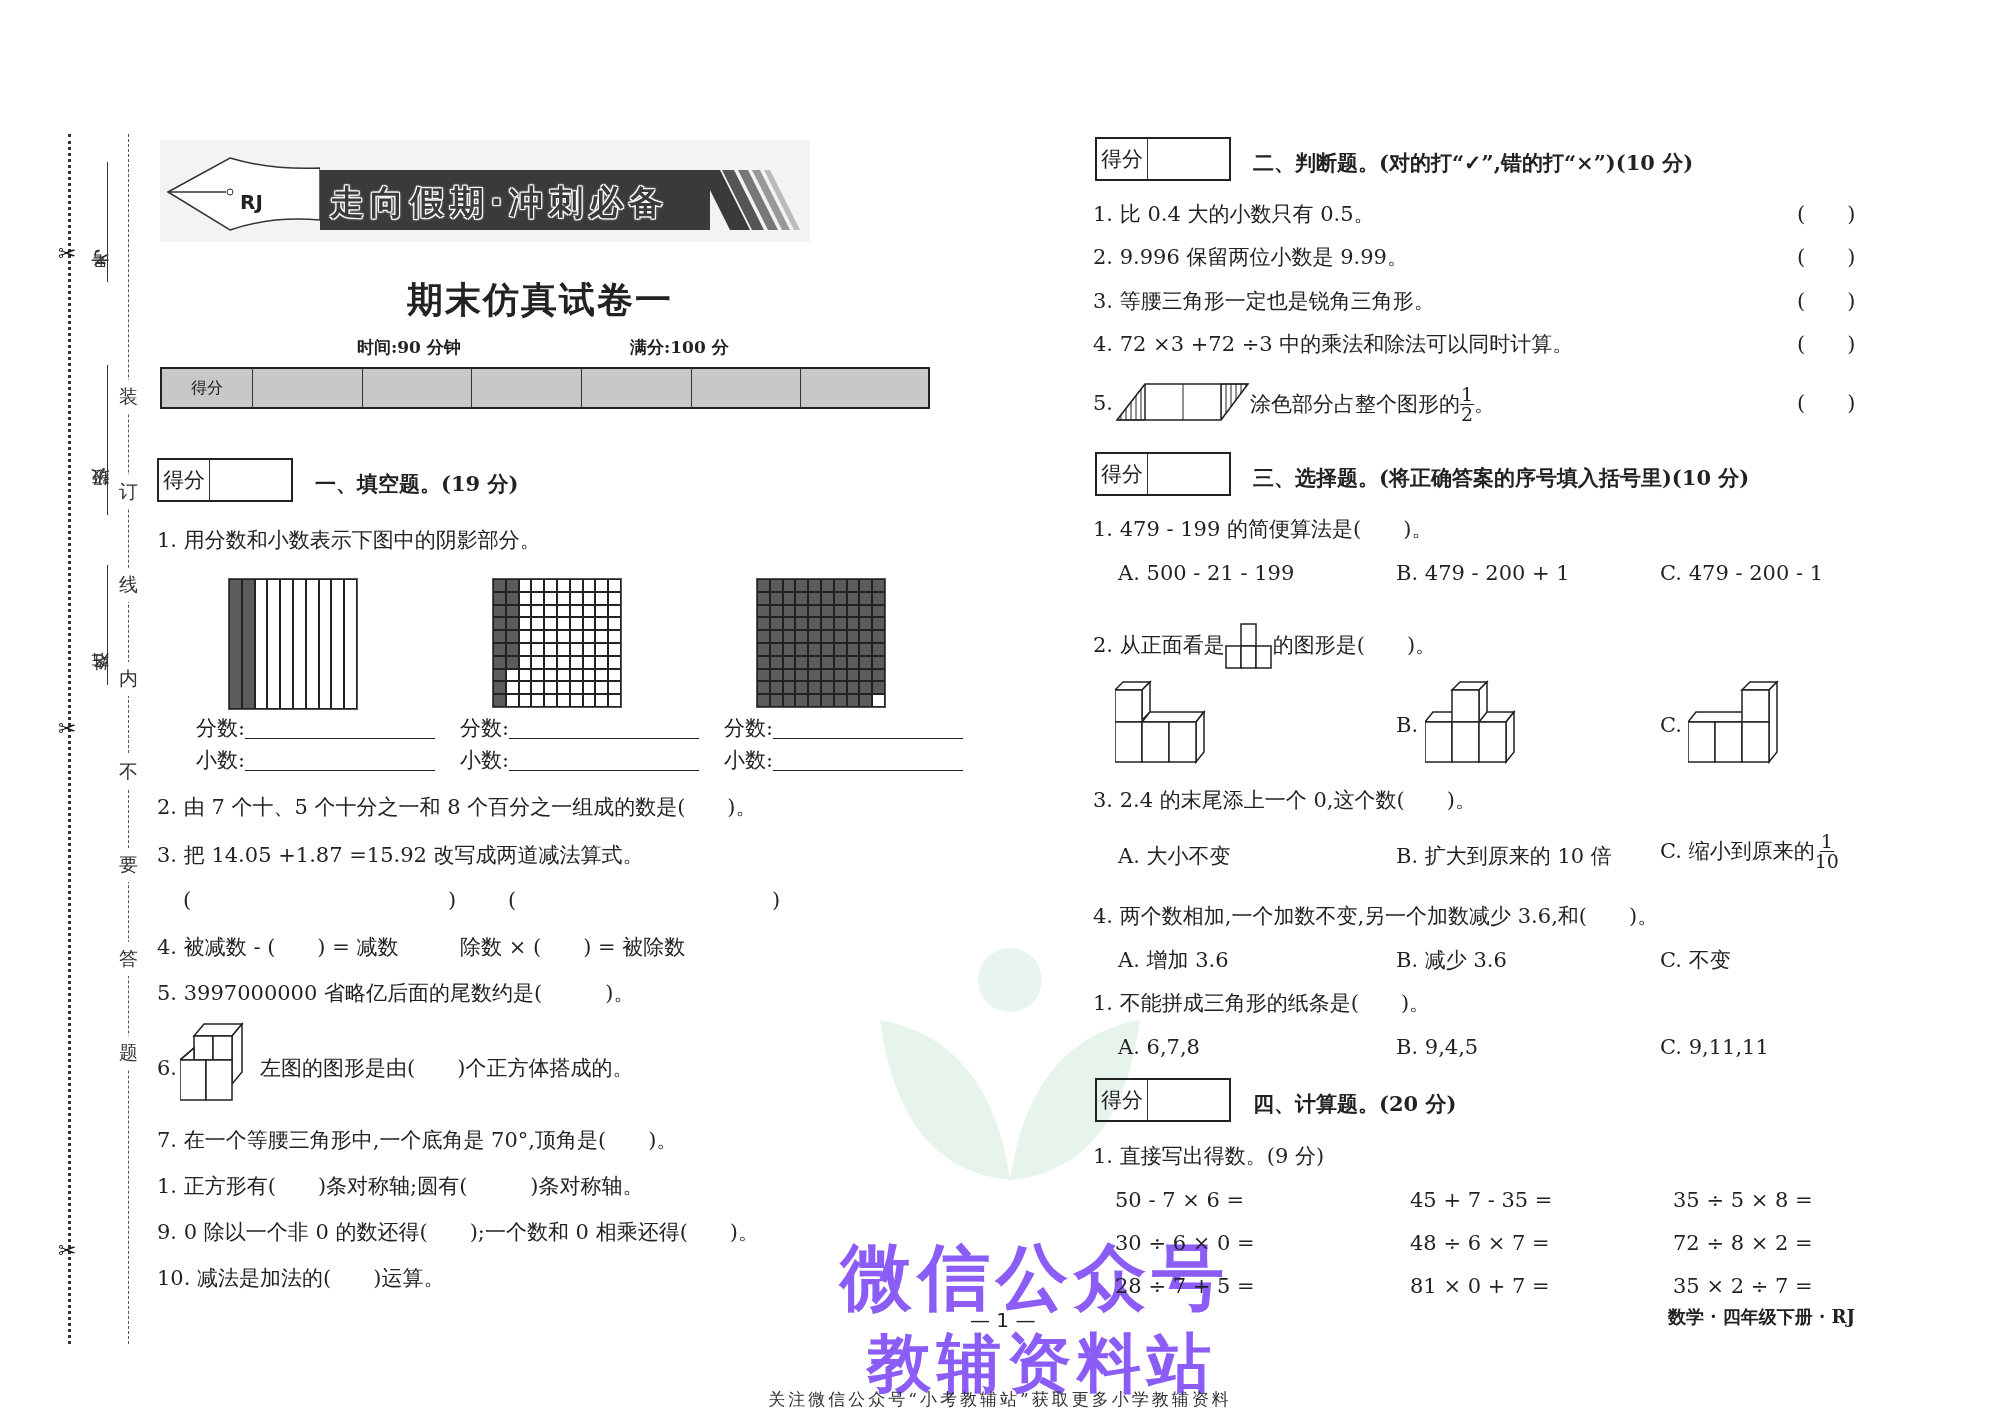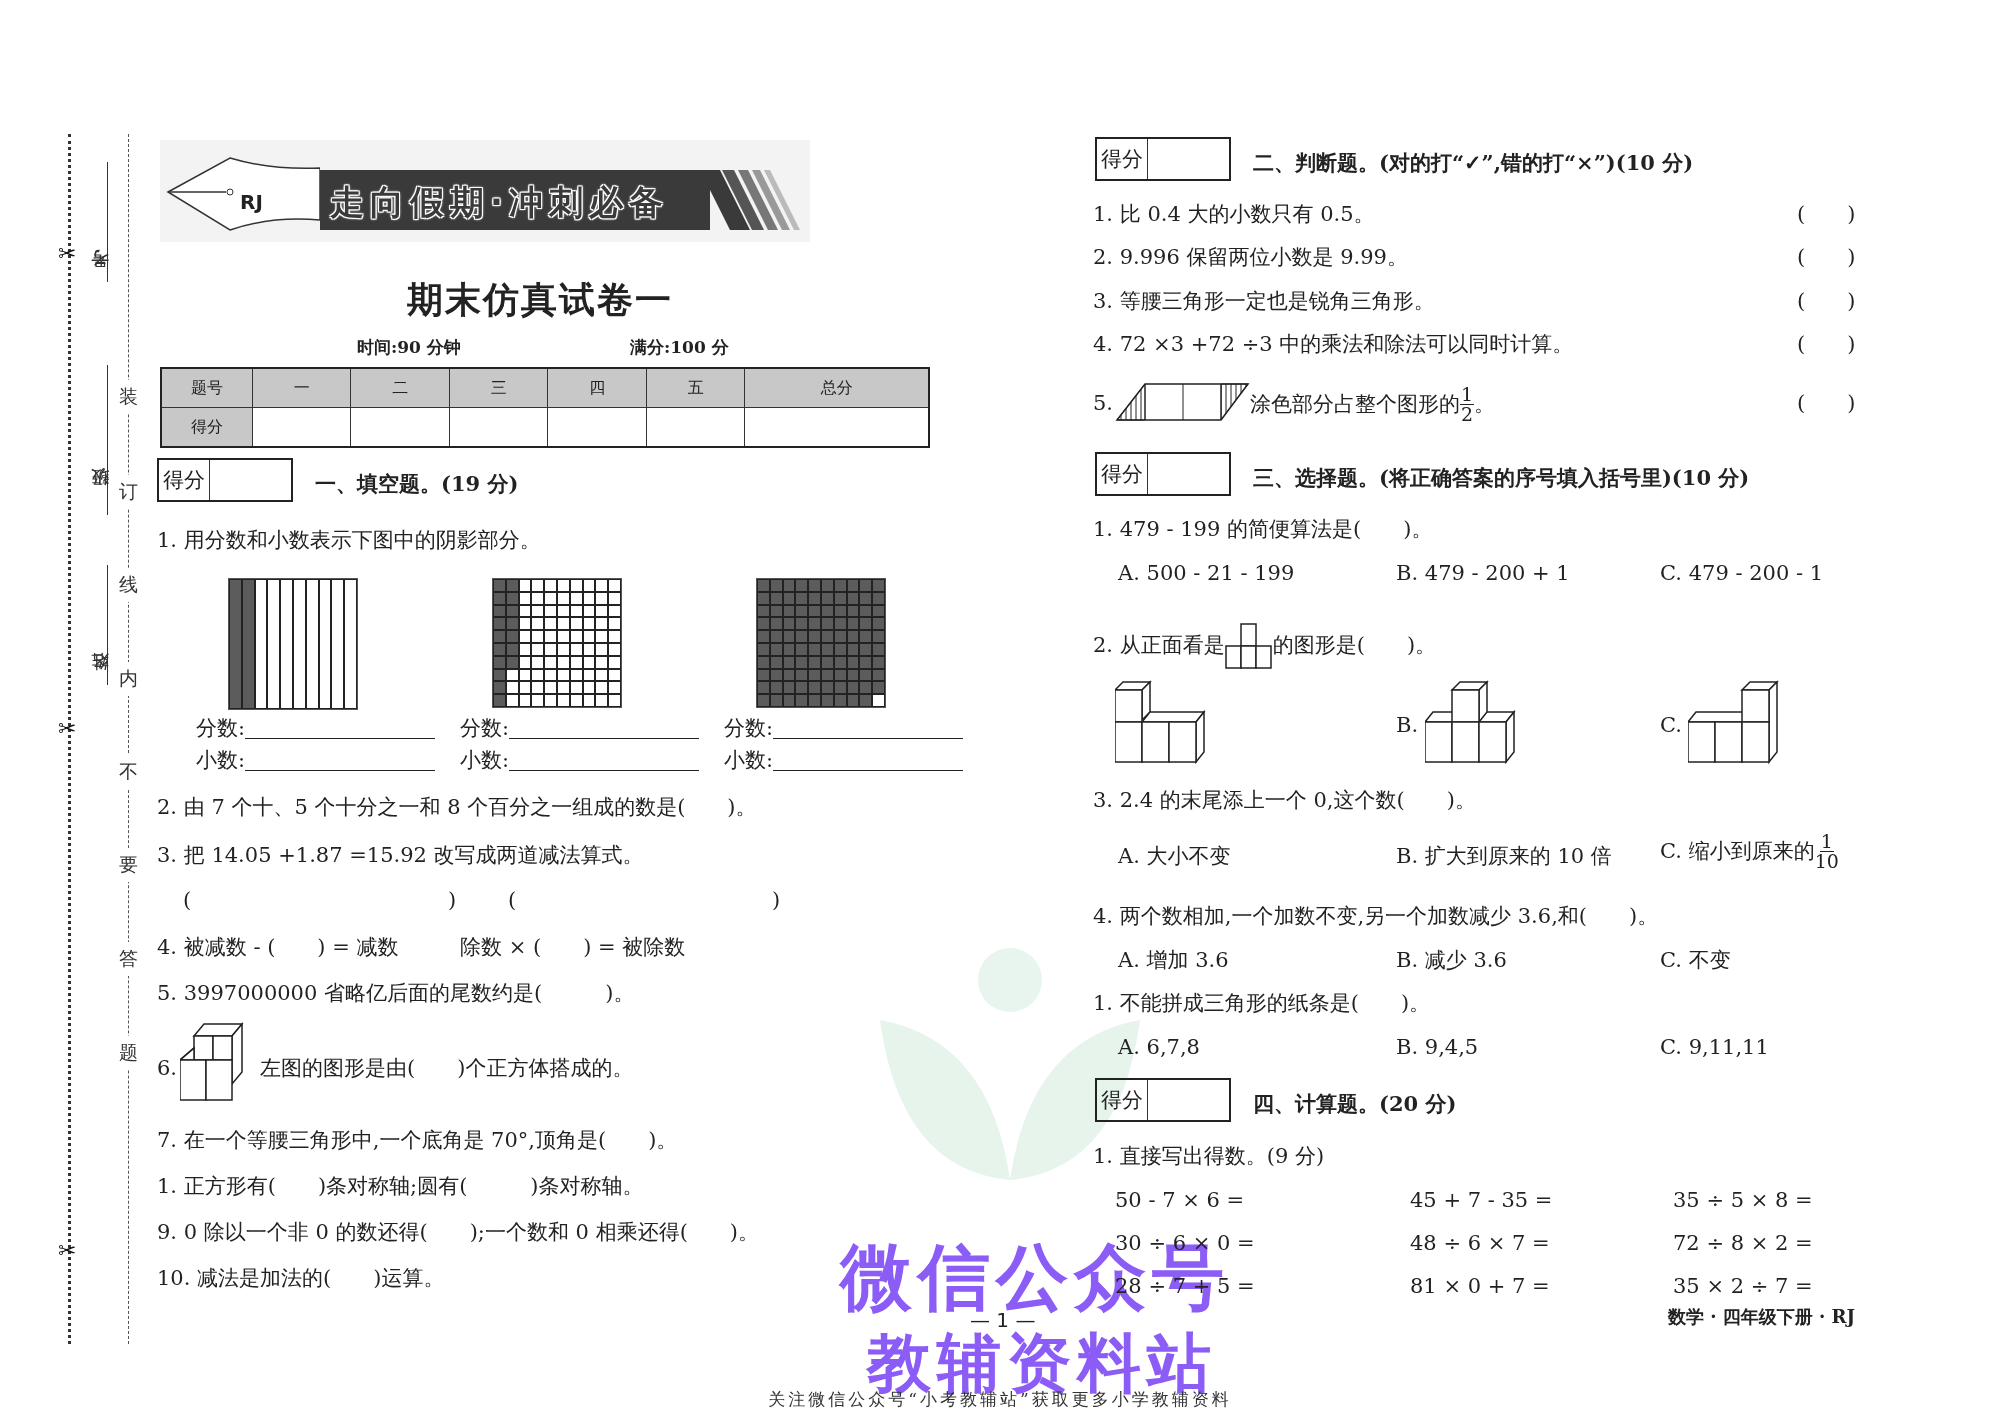--- a/index.html
+++ b/index.html
@@ -92,29 +92,20 @@
   </svg>
   <span class="banner-text" style="color:#3a3a3a;">走向假期·冲刺必备</span>
 </div>
 
 <div class="title" style="left:155px;width:770px;">期末仿真试卷一</div>
 <div class="abs subinfo" style="left:357px;top:336px;">时间:90 分钟</div>
 <div class="abs subinfo" style="left:630px;top:336px;">满分:100 分</div>
 
 <table class="score">
   <tbody>
-      <tr>
-    <td class="head">题号</td>
-    <td>一</td>
-    <td>二</td>
-    <td>三</td>
-    <td>四</td>
-    <td>五</td>
-    <td>总分</td>
-  </tr>
   <tr>
     <td class="head">得分</td>
     <td></td>
     <td></td>
     <td></td>
     <td></td>
     <td></td>
     <td></td>
   </tr>
 </tbody>

